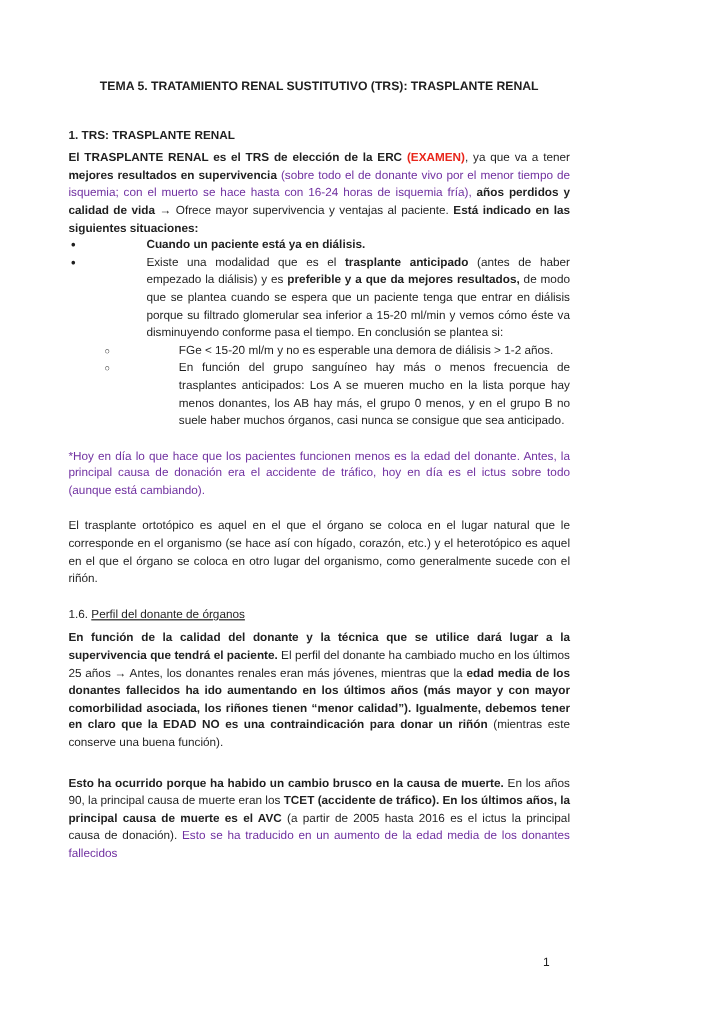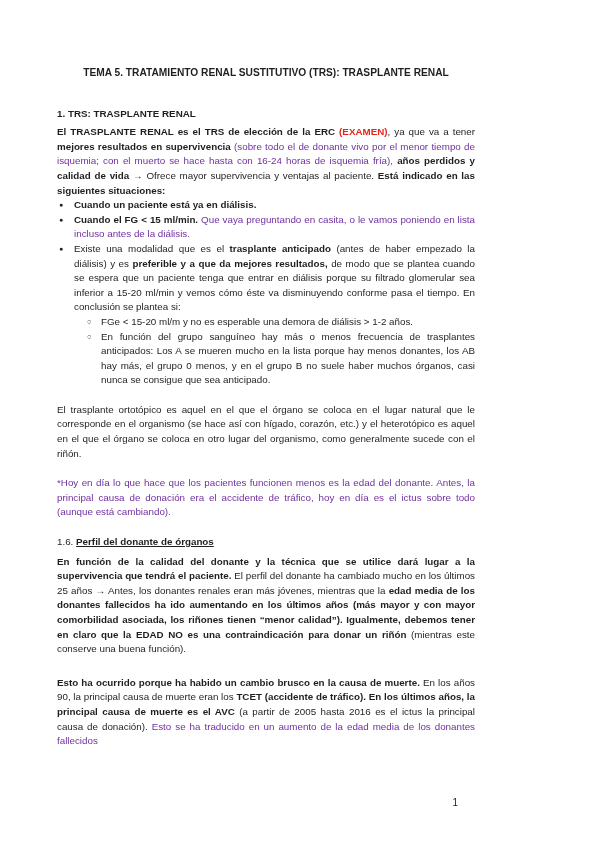--- a/index.html
+++ b/index.html
@@ -22,22 +22,22 @@
     text-align:justify;
   }
   .blk.title{
     text-align:center;
     font-weight:bold;
     font-size:10.2px;
     margin-bottom:0;
   }
   .blk.h1{font-weight:bold;}
   .bold{font-weight:bold;}
-  .underline{text-decoration:underline;font-weight:bold;}
-  .blk.bullet,.blk.subbullet{display:flex;}
+  .underline{text-decoration:underline;}
+  .blk.bullet,.blk.subbullet{display:flex;gap:48px;}
   .marker{
     flex:none;
     width:15px;
     padding-left:2px;
     font-size:7px;
     line-height:14.6px;
   }
   .subbullet .marker{margin-left:28px;width:14px;font-size:7.5px;}
   .li-text{flex:1;text-align:justify;}
   .page-number{
@@ -54,34 +54,30 @@
   <div class="content">
       <div class="blk title"><span class="bold">TEMA 5. TRATAMIENTO RENAL SUSTITUTIVO (TRS): TRASPLANTE RENAL</span></div>
       <div class="blk h1" style="margin-top: 26px;"><span class="bold">1. TRS: TRASPLANTE RENAL</span></div>
       <div class="blk p" style="margin-top: 4px;"><span class="bold">El TRASPLANTE RENAL es el TRS de elección de la ERC </span><span class="bold" style="color: rgb(232, 37, 26);">(EXAMEN)</span><span>, ya que va a tener </span><span class="bold">mejores resultados en supervivencia </span><span style="color: rgb(112, 48, 160);">(sobre todo el de donante vivo por el menor tiempo de isquemia; con el muerto se hace hasta con 16-24 horas de isquemia fría), </span><span class="bold">años perdidos y calidad de vida </span><span>→ Ofrece mayor supervivencia y ventajas al paciente. </span><span class="bold">Está indicado en las siguientes situaciones:</span></div>
       <div class="blk bullet">
         <span class="marker">●</span>
         <span class="li-text"><span class="bold">Cuando un paciente está ya en diálisis.</span></span>
       </div>
       <div class="blk bullet">
         <span class="marker">●</span>
-        <span class="li-text"><span class="bold">Cuando el FG &lt; 15 ml/min. </span><span style="color: rgb(112, 48, 160);">Que vaya preguntando en casita, o le vamos poniendo en lista incluso antes de la diálisis.</span></span>
-      </div>
-      <div class="blk bullet">
-        <span class="marker">●</span>
         <span class="li-text"><span>Existe una modalidad que es el </span><span class="bold">trasplante anticipado </span><span>(antes de haber empezado la diálisis) y es </span><span class="bold">preferible y a que da mejores resultados, </span><span>de modo que se plantea cuando se espera que un paciente tenga que entrar en diálisis porque su filtrado glomerular sea inferior a 15-20 ml/min y vemos cómo éste va disminuyendo conforme pasa el tiempo. En conclusión se plantea si:</span></span>
       </div>
       <div class="blk subbullet">
         <span class="marker">○</span>
         <span class="li-text"><span>FGe &lt; 15-20 ml/m y no es esperable una demora de diálisis &gt; 1-2 años.</span></span>
       </div>
       <div class="blk subbullet">
         <span class="marker">○</span>
         <span class="li-text"><span>En función del grupo sanguíneo hay más o menos frecuencia de trasplantes anticipados: Los A se mueren mucho en la lista porque hay menos donantes, los AB hay más, el grupo 0 menos, y en el grupo B no suele haber muchos órganos, casi nunca se consigue que sea anticipado.</span></span>
       </div>
+      <div class="blk p" style="margin-top: 15px;"><span style="color: rgb(112, 48, 160);">*Hoy en día lo que hace que los pacientes funcionen menos es la edad del donante. Antes, la principal causa de donación era el accidente de tráfico, hoy en día es el ictus sobre todo (aunque está cambiando).</span></div>
       <div class="blk p" style="margin-top: 15px;"><span>El trasplante ortotópico es aquel en el que el órgano se coloca en el lugar natural que le corresponde en el organismo (se hace así con hígado, corazón, etc.) y el heterotópico es aquel en el que el órgano se coloca en otro lugar del organismo, como generalmente sucede con el riñón.</span></div>
-      <div class="blk p" style="margin-top: 15px;"><span style="color: rgb(112, 48, 160);">*Hoy en día lo que hace que los pacientes funcionen menos es la edad del donante. Antes, la principal causa de donación era el accidente de tráfico, hoy en día es el ictus sobre todo (aunque está cambiando).</span></div>
       <div class="blk h2" style="margin-top: 15px;"><span>1.6. </span><span class="underline">Perfil del donante de órganos</span></div>
       <div class="blk p" style="margin-top: 5px;"><span class="bold">En función de la calidad del donante y la técnica que se utilice dará lugar a la supervivencia que tendrá el paciente. </span><span>El perfil del donante ha cambiado mucho en los últimos 25 años → Antes, los donantes renales eran más jóvenes, mientras que la </span><span class="bold">edad media de los donantes fallecidos ha ido aumentando en los últimos años (más mayor y con mayor comorbilidad asociada, los riñones tienen “menor calidad”). Igualmente, debemos tener en claro que la EDAD NO es una contraindicación para donar un riñón </span><span>(mientras este conserve una buena función).</span></div>
       <div class="blk p" style="margin-top: 19px;"><span class="bold">Esto ha ocurrido porque ha habido un cambio brusco en la causa de muerte. </span><span>En los años 90, la principal causa de muerte eran los </span><span class="bold">TCET (accidente de tráfico). En los últimos años, la principal causa de muerte es el AVC </span><span>(a partir de 2005 hasta 2016 es el ictus la principal causa de donación). </span><span style="color: rgb(112, 48, 160);">Esto se ha traducido en un aumento de la edad media de los donantes fallecidos</span></div>
     </div>
   <div class="page-number">1</div>
 </div>
 
 </body></html>

